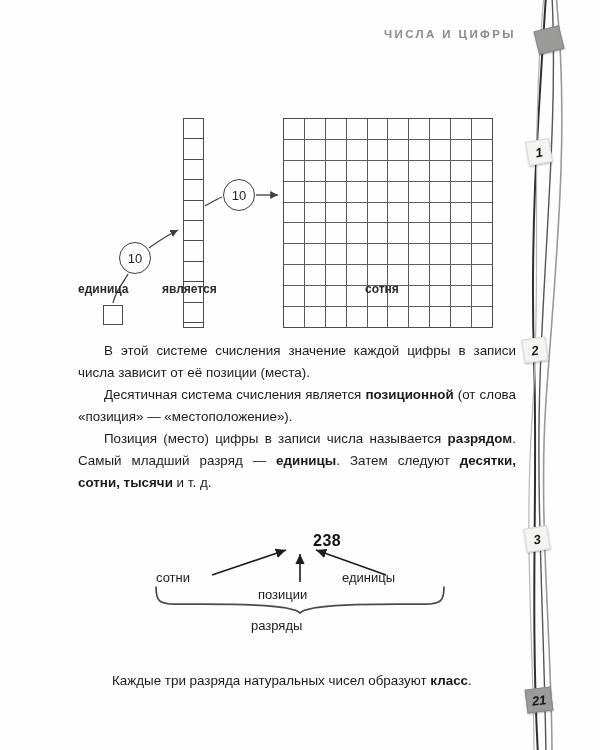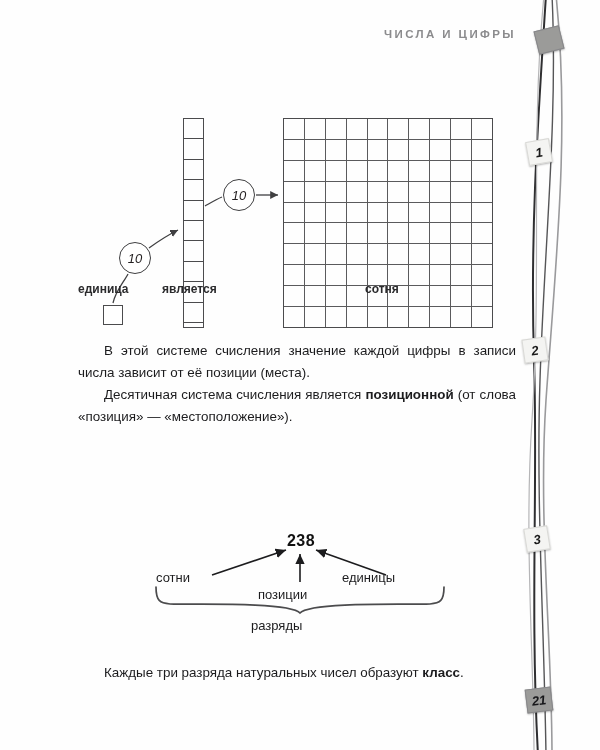--- a/index.html
+++ b/index.html
@@ -117,21 +117,20 @@
     border: 1.5px solid #3f3f41;
     border-radius: 50%;
     background: #fff;
     display: flex;
     align-items: center;
     justify-content: center;
     font-size: 13px;
     font-weight: 400;
     color: #231f20;
     box-sizing: border-box;
-    font-style: italic;
   }
   .bubble-a { left: 119px; top: 192px; }
   .bubble-b { left: 223px; top: 129px; }
 
   .fig-caption {
     position: absolute;
     top: 232px;
     font-size: 12px;
     font-weight: 700;
     color: #2b2b2d;
@@ -171,21 +170,21 @@
     position: absolute;
     left: 0; top: 0;
     width: 360px; height: 115px;
     overflow: visible;
   }
   .bk-number {
     position: absolute;
     left: 141px;
     top: 7px;
     width: 80px;
-    text-align: center;
+    text-align: right;
     font-size: 16px;
     font-weight: 700;
     letter-spacing: 0.4px;
     color: #111;
   }
   .bk-label {
     position: absolute;
     font-size: 13px;
     color: #1c1c1e;
     white-space: nowrap;
@@ -201,21 +200,21 @@
     position: absolute;
     left: 78px;
     top: 662px;
     width: 438px;
     font-size: 13.4px;
     line-height: 22px;
     color: #1c1c1e;
     text-align: justify;
     text-justify: inter-word;
   }
-  .closing-copy p { margin: 0; text-indent: 26px; }
+  .closing-copy p { margin: 8px; text-indent: 26px; }
   .closing-copy b { font-weight: 700; }
 
   
   .binding {
     position: absolute;
     right: 0;
     top: 0;
     width: 100px;
     height: 750px;
     pointer-events: none;
@@ -288,20 +287,21 @@
     <div class="bubble bubble-b">10</div>
 
     <div class="fig-caption cap-unit">единица</div>
     <div class="fig-caption cap-ten">является</div>
     <div class="fig-caption cap-hund">сотня</div>
   </div>
 
   <div class="body-copy">
     <p>В этой системе счисления значение каждой цифры в записи числа зависит от её позиции (места).</p>
     <p><span>Десятичная система счисления является </span><b>позиционной</b><span> (от слова «позиция» — «местоположение»).</span></p>
+    <p><span>Позиция (место) цифры в записи числа называется </span><b>разрядом</b><span>. Самый младший разряд — </span><b>единицы</b><span>. Затем следуют </span><b>десятки, сотни, тысячи</b><span> и т. д.</span></p>
   </div>
 
   <div class="breakdown">
     <svg viewBox="0 0 360 115">
       <defs>
         <marker id="arrowB" markerWidth="9" markerHeight="9" refX="6.5" refY="3" orient="auto">
           <path d="M0,0 L6.5,3 L0,6 z" fill="#1c1c1e"></path>
         </marker>
       </defs>
 

